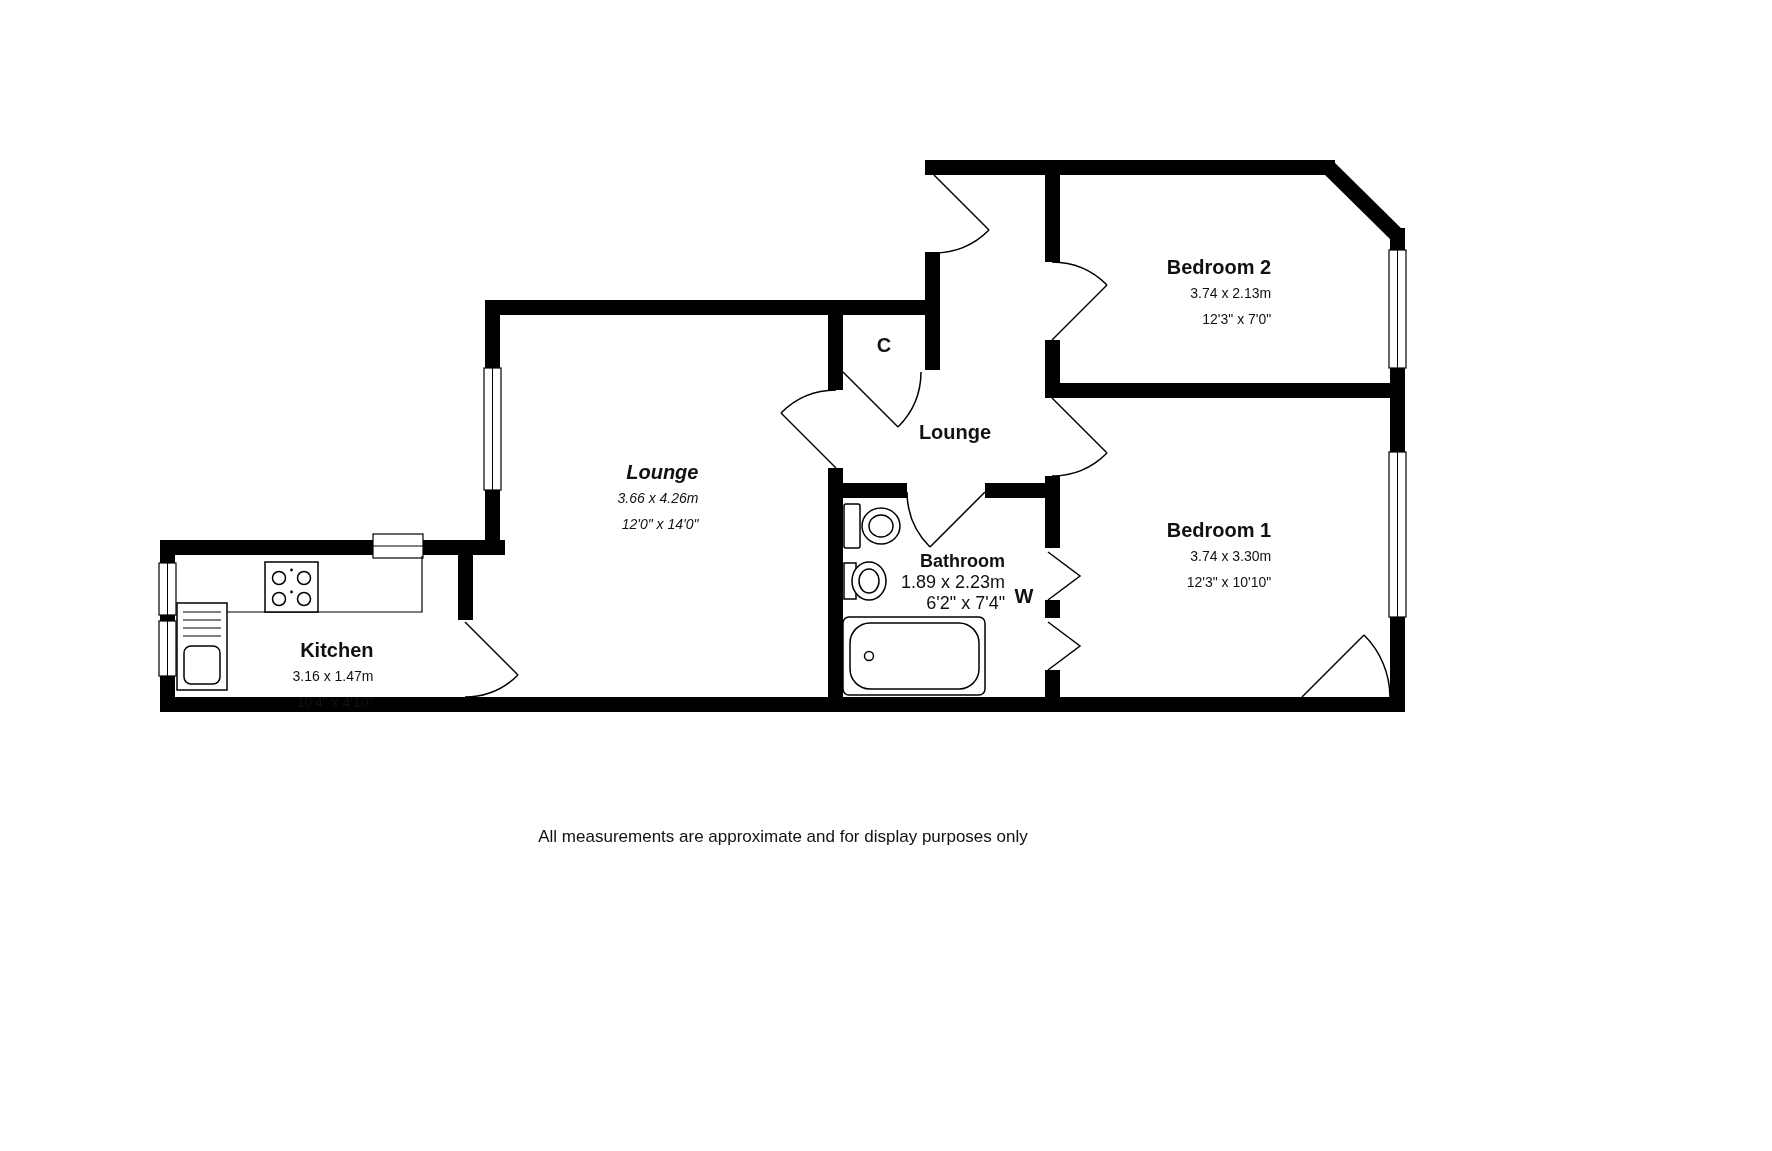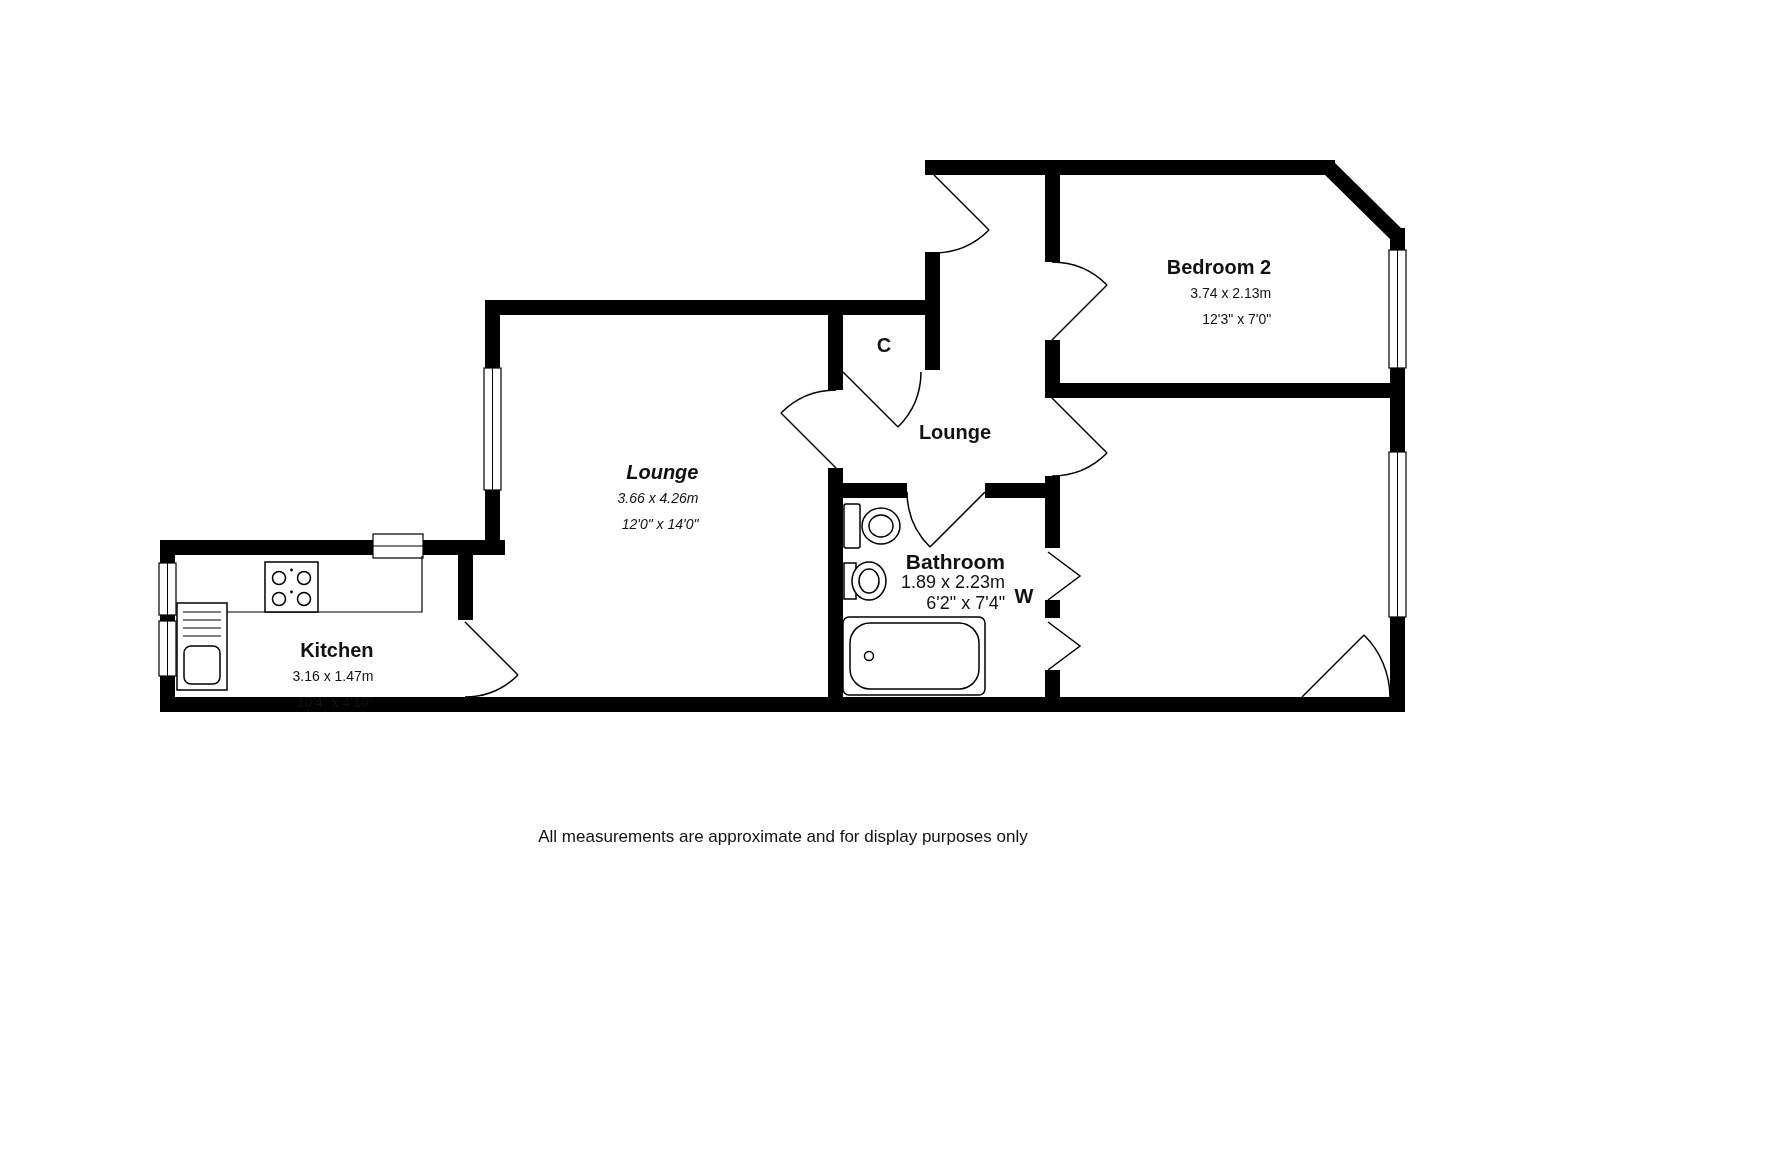--- a/index.html
+++ b/index.html
@@ -11,21 +11,21 @@
   .opening { fill:#fff; }
   .thin    { stroke:var(--wall,#000); stroke-width:1.5; fill:none; }
   .win     { fill:#fff; stroke:var(--wall,#000); stroke-width:1.2; }
   .winline { stroke:var(--wall,#000); stroke-width:1; }
   .fixture { fill:#fff; stroke:var(--wall,#000); stroke-width:1.5; }
   .ctr     { stroke:var(--wall,#000); stroke-width:1.2; fill:none; }
 
   .room-label { position:absolute; transform:translate(-50%,-50%); text-align:right; white-space:nowrap; }
   .room-name  { font-weight:700; font-size:20px; line-height:26px; }
   .room-dim   { font-size:14px; line-height:26px; }
-  .room-label.small .room-name { font-size:21px; line-height:21px; }
+  .room-label.small .room-name { font-size:18px; line-height:21px; }
   .room-label.small .room-dim  { font-size:18px; line-height:21px;padding-left:40px; }
 
   .plan-title      { position:absolute; transform:translate(-50%,-50%); font-size:28px; white-space:nowrap; }
   .plan-disclaimer { position:absolute; transform:translate(-50%,-50%); font-size:17px; white-space:nowrap; }
 </style>
 </head>
 <body>
 
 <div class="canvas">
 
@@ -170,20 +170,25 @@
     <div class="room-dim">1.89 x 2.23m</div>
     <div class="room-dim">6'2" x 7'4"</div>
   </div>
 
   <div class="room-label" style="left:1219px; top:293px;">
     <div class="room-name">Bedroom 2</div>
     <div class="room-dim">3.74 x 2.13m</div>
     <div class="room-dim">12'3" x 7'0"</div>
   </div>
 
+  <div class="room-label" style="left:1219px; top:556px;">
+    <div class="room-name">Bedroom 1</div>
+    <div class="room-dim">3.74 x 3.30m</div>
+    <div class="room-dim">12'3" x 10'10"</div>
+  </div>
 
   <div class="room-label" style="left:955px; top:432px;">
     <div class="room-name">Lounge</div>
   </div>
 
   <div class="room-label" style="left:884px; top:345px;">
     <div class="room-name">C</div>
   </div>
 
   <div class="room-label" style="left:1024px; top:596px;">

